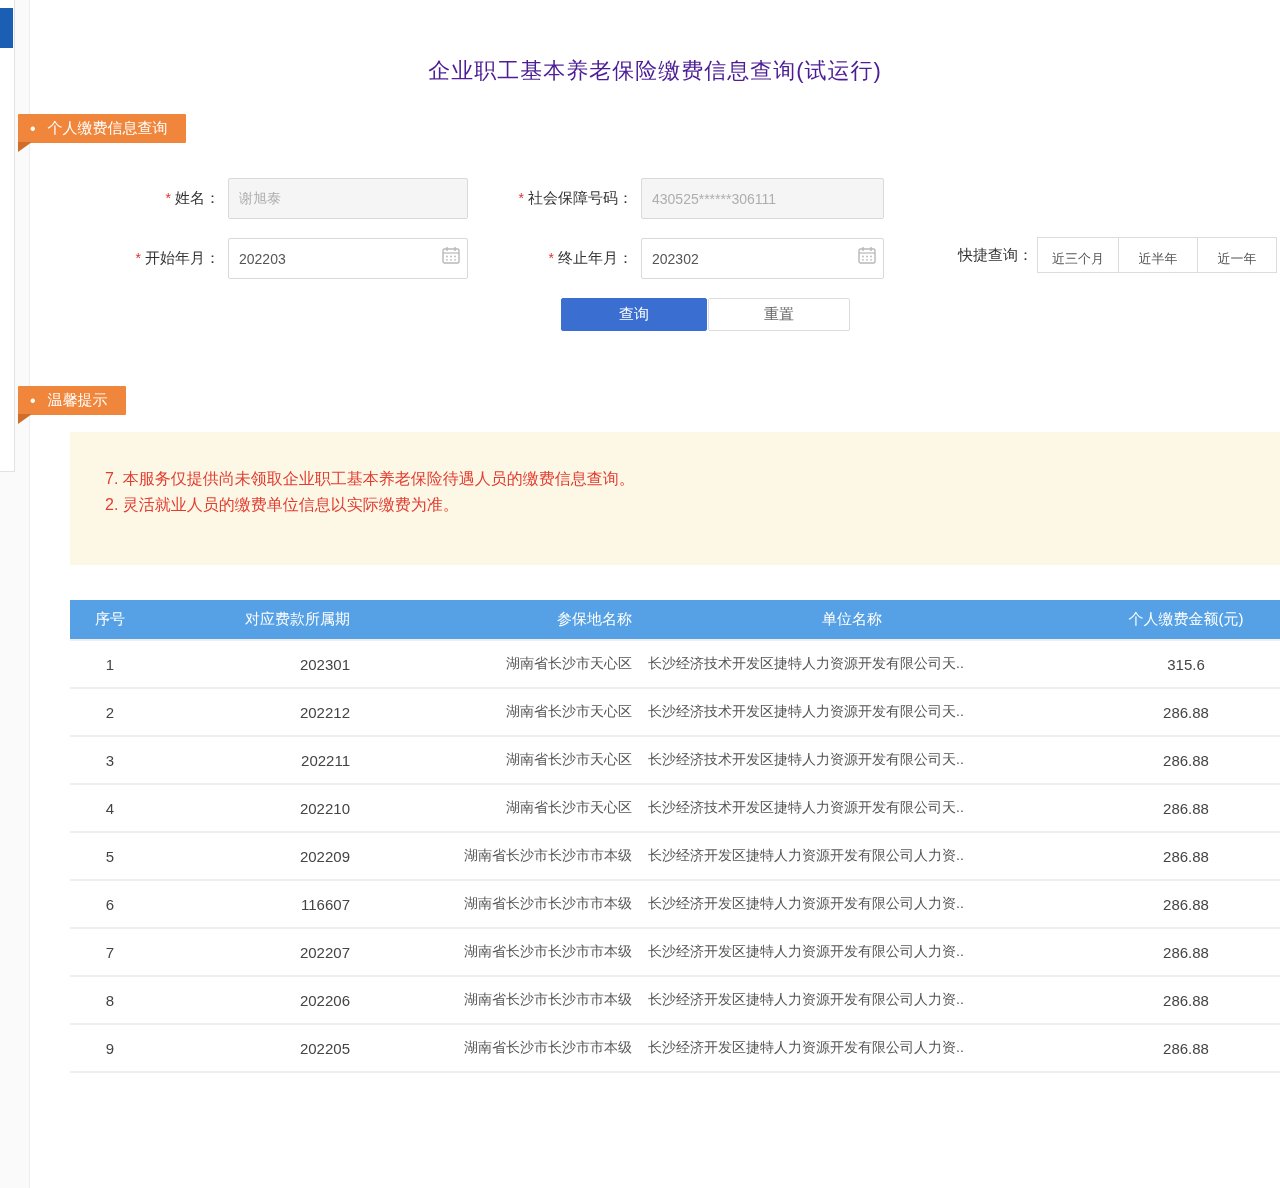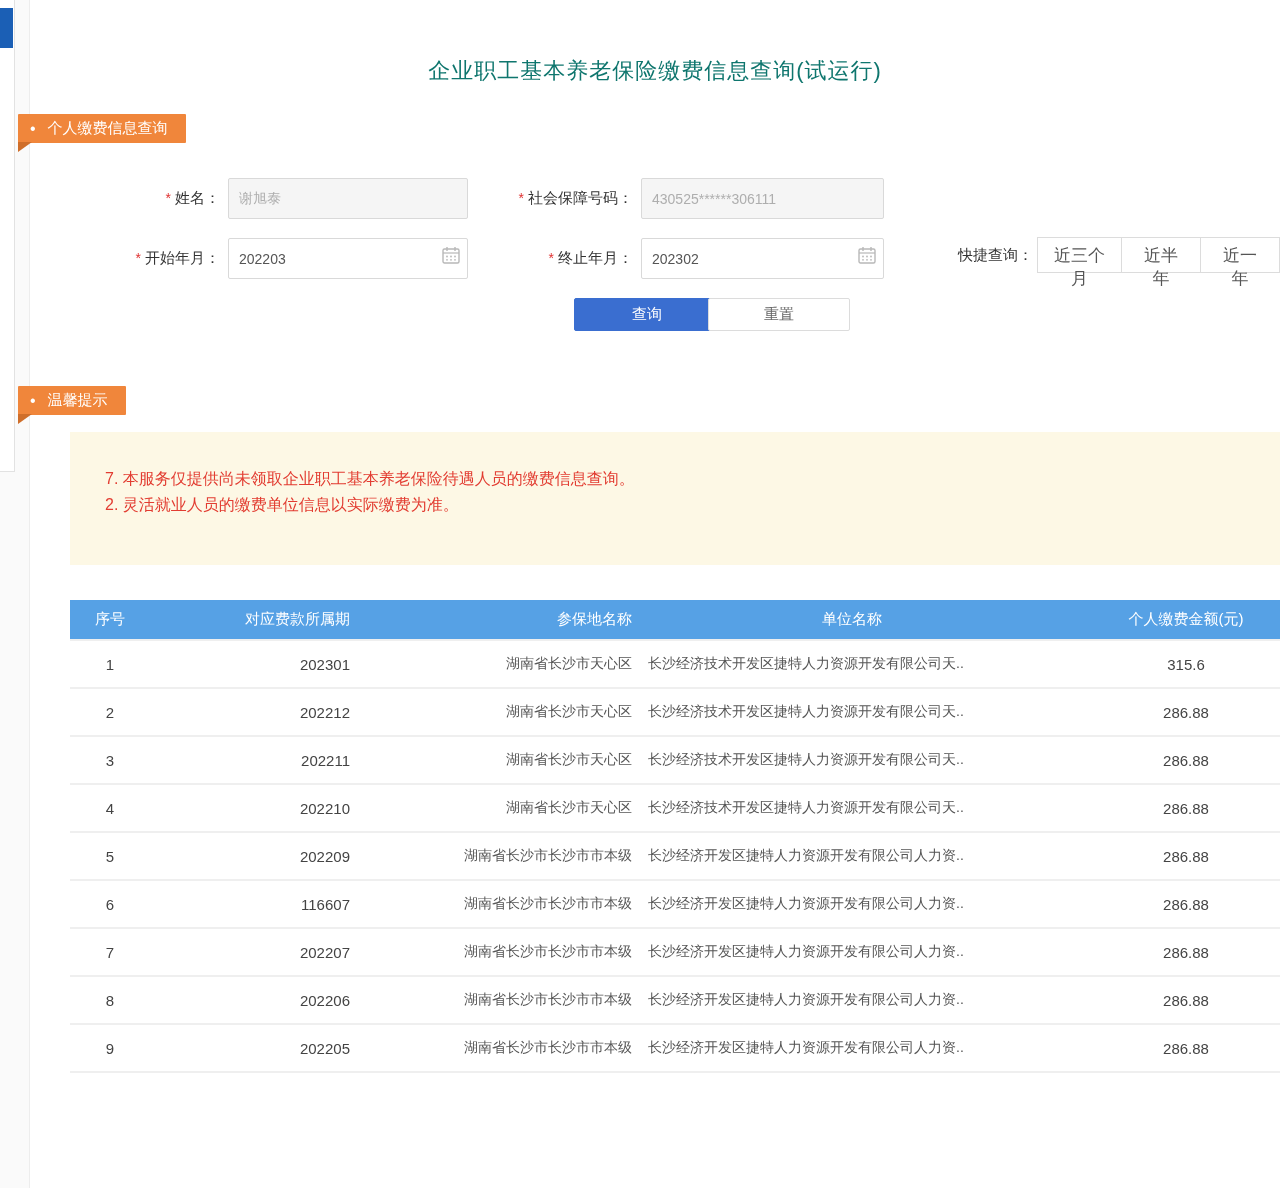--- a/index.html
+++ b/index.html
@@ -19,21 +19,21 @@
     position:absolute; left:0; top:8px; width:13px; height:40px;
     background:#1b5fb5; z-index:4;
   }
   
   .card {
     position:absolute; left:29px; top:0; width:1251px; height:1188px;
     background:#ffffff; border-left:1px solid #ededed;
   }
   .page-title {
     position:absolute; left:0; top:56px; width:100%;
-    text-align:center; font-size:22px; font-weight:500; color:#0f766e;
+    text-align:center; font-size:22px; font-weight:500; color:#4c1d95;
     letter-spacing:1px;
   }
   
   .badge {
     position:absolute; left:18px; height:29px; z-index:5;
     background:#f0863b; color:#fff; font-size:15px;
     display:flex; align-items:center; padding:0 18px 0 12px;
     border-radius:1px;
   }
   .badge .dot { font-size:16px; margin-right:12px; line-height:1; }
@@ -66,32 +66,32 @@
   .date-wrap { position:relative; display:inline-block; }
   .date-wrap .cal {
     position:absolute; right:8px; top:8px; width:18px; height:18px;
     pointer-events:none;
   }
   
   .quick { position:absolute; left:928px; top:237px; display:flex; align-items:center; }
   .quick .qlbl { font-size:15px; color:#333; margin-right:4px; white-space:nowrap; }
   .seg-btn {
     height:36px; background:#fff; border:1px solid #dcdcdc;
-    font-size:17px; color:#555; cursor:pointer; margin-left:-1px;
-    padding:6px 14px; min-width:80px;
+    font-size:13px; color:#555; cursor:pointer; margin-left:-1px;
+    padding:12px 14px; min-width:80px;
     font-family:Liberation Mono, monospace;
   }
   .seg-btn:first-of-type { margin-left:0; }
   
   .btn {
     position:absolute; height:33px; font-size:15px; cursor:pointer;
     border-radius:2px; font-family:"Liberation Sans","DejaVu Sans",sans-serif;
   }
   .btn-query {
-    left:544px; top:298px; width:146px;
+    left:531px; top:298px; width:146px;
     background:#3a6ed0; color:#fff; border:1px solid #3a6ed0;
   }
   .btn-reset {
     left:678px; top:298px; width:142px;
     background:#fff; color:#666; border:1px solid #dcdcdc;
   }
   
   .notice {
     position:absolute; left:40px; top:432px; width:1240px; height:133px;
     background:#fdf8e5; padding:34px 30px 0 35px;

